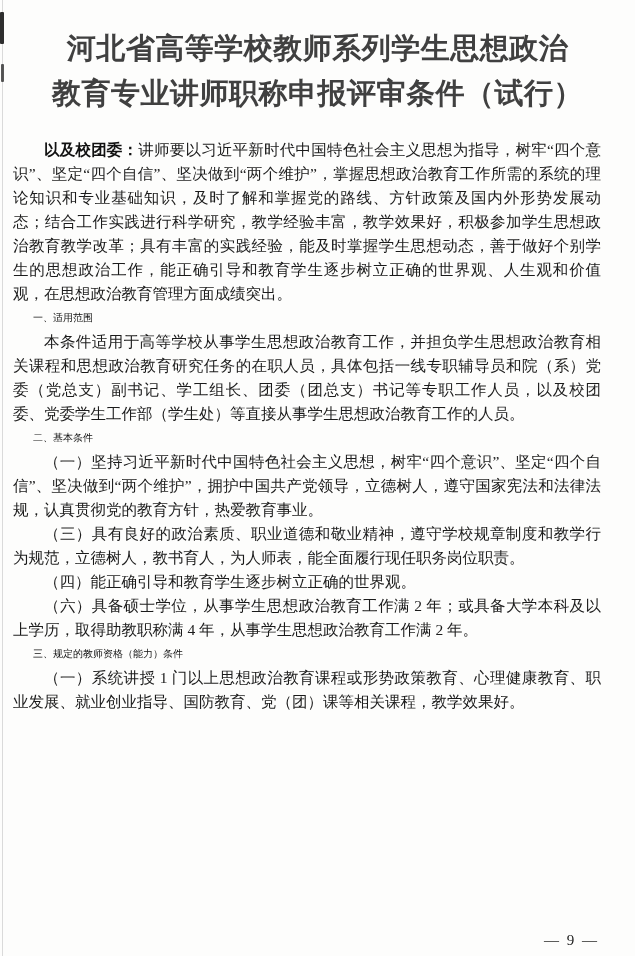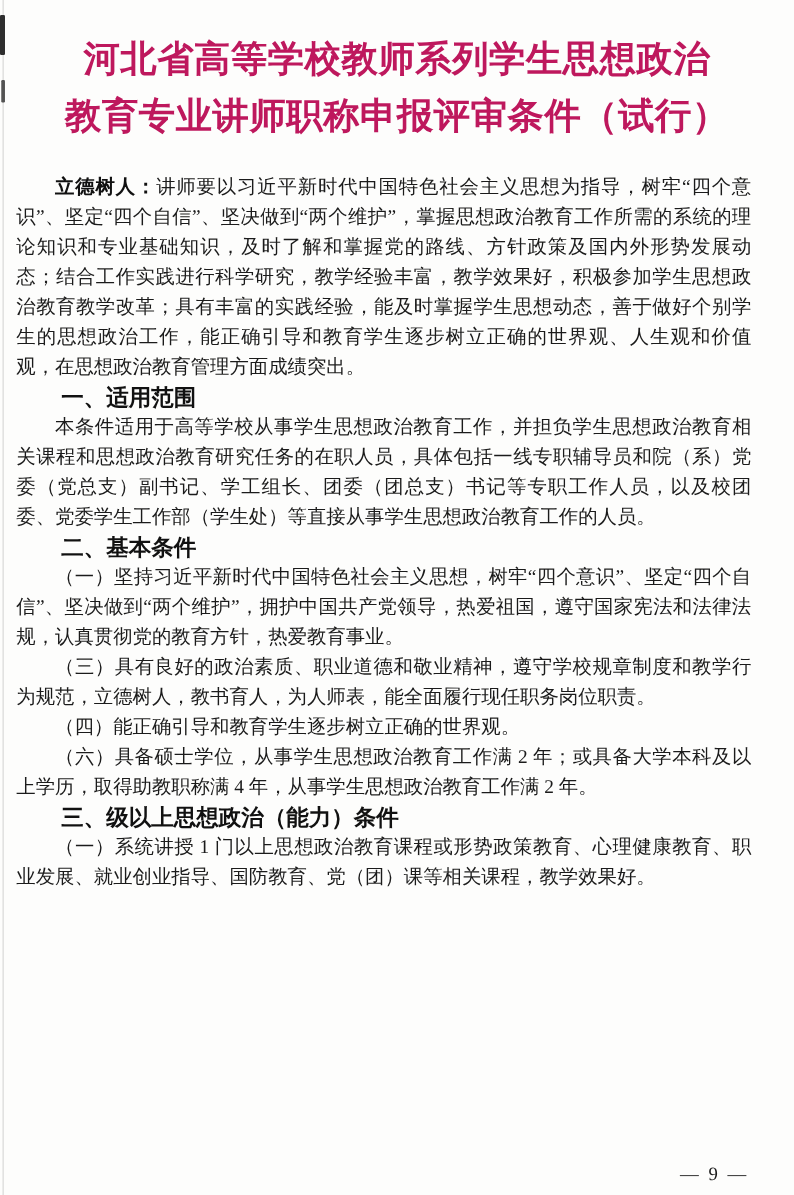--- a/index.html
+++ b/index.html
@@ -27,43 +27,43 @@
   .edge-mark.m1 { left: 0; top: 12px; width: 4px; height: 32px; }
   .edge-mark.m2 { left: 1px; top: 64px; width: 3px; height: 18px; opacity: .8; }
   .title {
     margin: 0;
     padding: 26px 20px 0 20px;
     text-align: center;
     font-size: 29px;
     font-weight: 700;
     line-height: 45px;
     letter-spacing: 0.5px;
-    color: #be185d;
+    color: #404040;
   }
   .title-line { display: block; }
   .body-text {
     position: absolute;
     left: 13px;
     right: 34px;
     top: 138px;
     font-size: 15.5px;
     line-height: 24px;
   }
   .para {
     margin: 0;
     text-indent: 2em;
     text-align: justify;
   }
   .heading {
     margin: 0;
-    font-size: 18px;
+    font-size: 10px;
     line-height: 24px;
     text-indent: 2em;
     font-family: "Liberation Sans", "DejaVu Sans", sans-serif;
-    font-weight: 700;
+    font-weight: 400;
     color: #111;
   }
   .intro-label {
     font-family: "Liberation Sans", "DejaVu Sans", sans-serif;
     font-weight: 700;
     color: #111;
   }
   .page-number {
     position: absolute;
     right: 36px;
@@ -80,29 +80,29 @@
   <div class="edge-line"></div>
   <div class="edge-mark m1"></div>
   <div class="edge-mark m2"></div>
 
   <h1 class="title">
     <span class="title-line">河北省高等学校教师系列学生思想政治</span>
     <span class="title-line">教育专业讲师职称申报评审条件（试行）</span>
   </h1>
 
   <div class="body-text">
-    <p class="para"><span class="intro-label">立德树人：</span><span>讲师要以习近平新时代中国特色社会主义思想为指导，树牢“四个意识”、坚定“四个自信”、坚决做到“两个维护”，掌握思想政治教育工作所需的系统的理论知识和专业基础知识，及时了解和掌握党的路线、方针政策及国内外形势发展动态；结合工作实践进行科学研究，教学经验丰富，教学效果好，积极参加学生思想政治教育教学改革；具有丰富的实践经验，能及时掌握学生思想动态，善于做好个别学生的思想政治工作，能正确引导和教育学生逐步树立正确的世界观、人生观和价值观，在思想政治教育管理方面成绩突出。</span></p>
+    <p class="para"><span class="intro-label">以及校团委：</span><span>讲师要以习近平新时代中国特色社会主义思想为指导，树牢“四个意识”、坚定“四个自信”、坚决做到“两个维护”，掌握思想政治教育工作所需的系统的理论知识和专业基础知识，及时了解和掌握党的路线、方针政策及国内外形势发展动态；结合工作实践进行科学研究，教学经验丰富，教学效果好，积极参加学生思想政治教育教学改革；具有丰富的实践经验，能及时掌握学生思想动态，善于做好个别学生的思想政治工作，能正确引导和教育学生逐步树立正确的世界观、人生观和价值观，在思想政治教育管理方面成绩突出。</span></p>
 
     <h2 class="heading">一、适用范围</h2>
     <p class="para">本条件适用于高等学校从事学生思想政治教育工作，并担负学生思想政治教育相关课程和思想政治教育研究任务的在职人员，具体包括一线专职辅导员和院（系）党委（党总支）副书记、学工组长、团委（团总支）书记等专职工作人员，以及校团委、党委学生工作部（学生处）等直接从事学生思想政治教育工作的人员。</p>
 
     <h2 class="heading">二、基本条件</h2>
-    <p class="para">（一）坚持习近平新时代中国特色社会主义思想，树牢“四个意识”、坚定“四个自信”、坚决做到“两个维护”，拥护中国共产党领导，热爱祖国，遵守国家宪法和法律法规，认真贯彻党的教育方针，热爱教育事业。</p>
+    <p class="para">（一）坚持习近平新时代中国特色社会主义思想，树牢“四个意识”、坚定“四个自信”、坚决做到“两个维护”，拥护中国共产党领导，立德树人，遵守国家宪法和法律法规，认真贯彻党的教育方针，热爱教育事业。</p>
     <p class="para">（三）具有良好的政治素质、职业道德和敬业精神，遵守学校规章制度和教学行为规范，立德树人，教书育人，为人师表，能全面履行现任职务岗位职责。</p>
     <p class="para">（四）能正确引导和教育学生逐步树立正确的世界观。</p>
     <p class="para">（六）具备硕士学位，从事学生思想政治教育工作满 2 年；或具备大学本科及以上学历，取得助教职称满 4 年，从事学生思想政治教育工作满 2 年。</p>
 
-    <h2 class="heading">三、级以上思想政治（能力）条件</h2>
+    <h2 class="heading">三、规定的教师资格（能力）条件</h2>
     <p class="para">（一）系统讲授 1 门以上思想政治教育课程或形势政策教育、心理健康教育、职业发展、就业创业指导、国防教育、党（团）课等相关课程，教学效果好。</p>
   </div>
 
   <div class="page-number">— 9 —</div>
 </div>
 
 </body></html>

